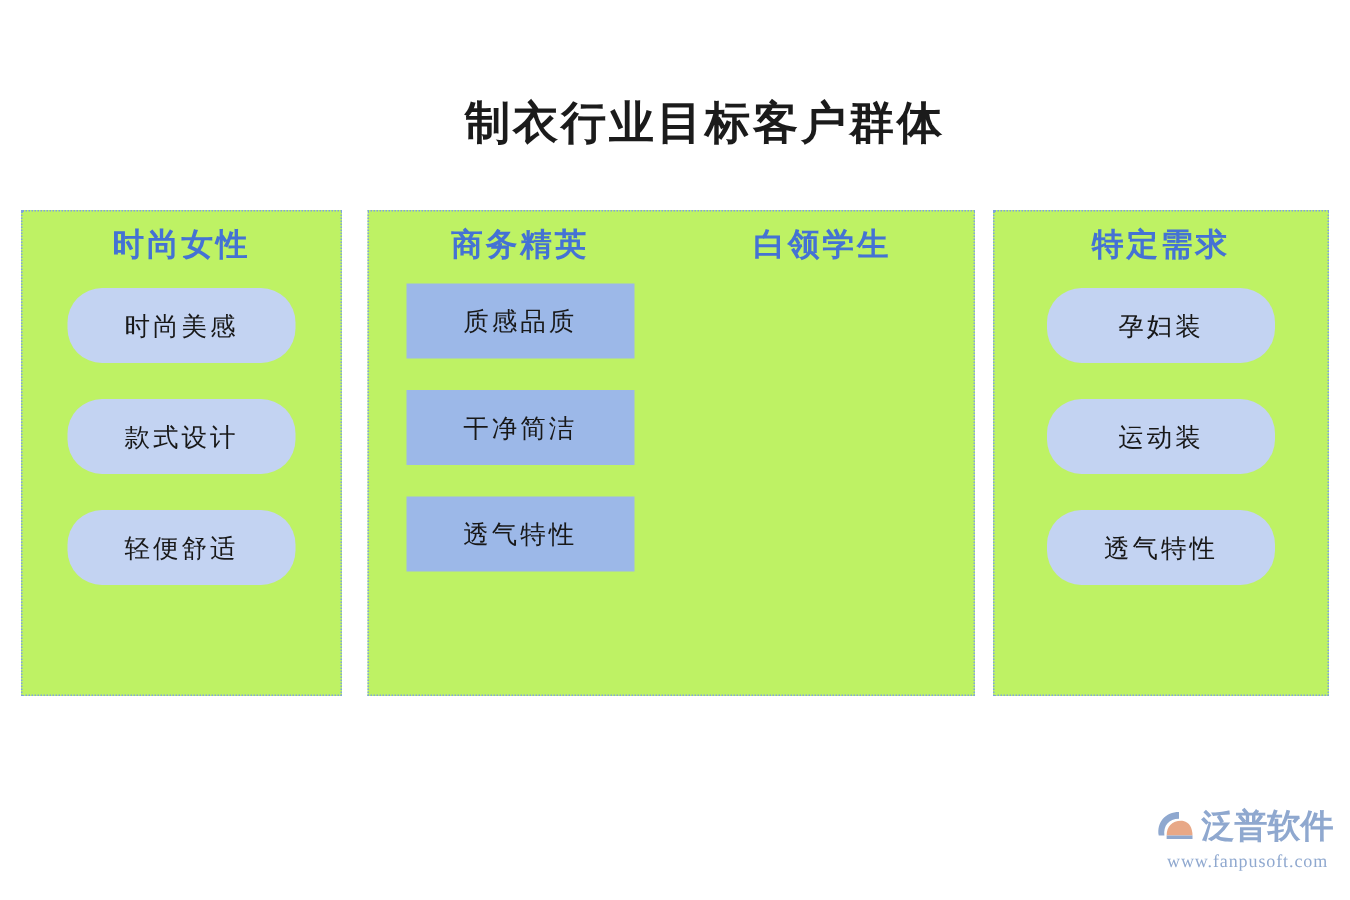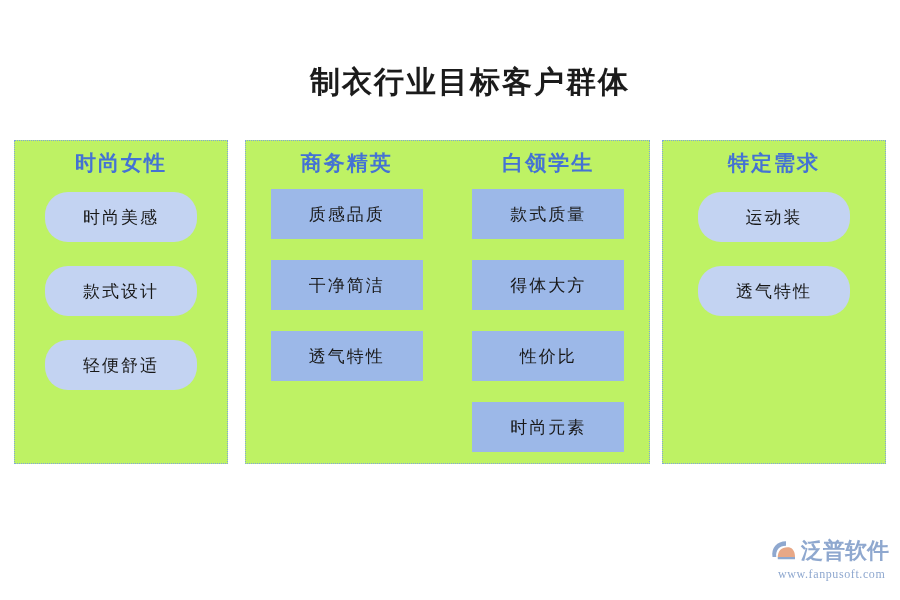--- a/index.html
+++ b/index.html
@@ -212,34 +212,29 @@
       <div class="column">
         <div class="col-title">商务精英</div>
         <div class="items">
           <div class="item-box tone-dark">质感品质</div>
           <div class="item-box tone-dark">干净简洁</div>
           <div class="item-box tone-dark">透气特性</div>
         </div>
       </div>
       <div class="column">
         <div class="col-title">白领学生</div>
-        <div class="items">
-          <div class="item-box tone-dark">款式质量</div>
-          <div class="item-box tone-dark">得体大方</div>
-          <div class="item-box tone-dark">性价比</div>
-          <div class="item-box tone-dark">时尚元素</div>
-        </div>
       </div>
     </div>
 </div>
 <div class="panel" id="panel-2">
   <div class="panel-inner">
       <div class="column">
         <div class="col-title">特定需求</div>
         <div class="items">
+          <div class="item-box tone-light">孕妇装</div>
           <div class="item-box tone-light">运动装</div>
           <div class="item-box tone-light">透气特性</div>
         </div>
       </div>
     </div>
 </div>
 
 <div id="brand-logo">
   <div class="brand-row">
     <div class="brand-mark">

